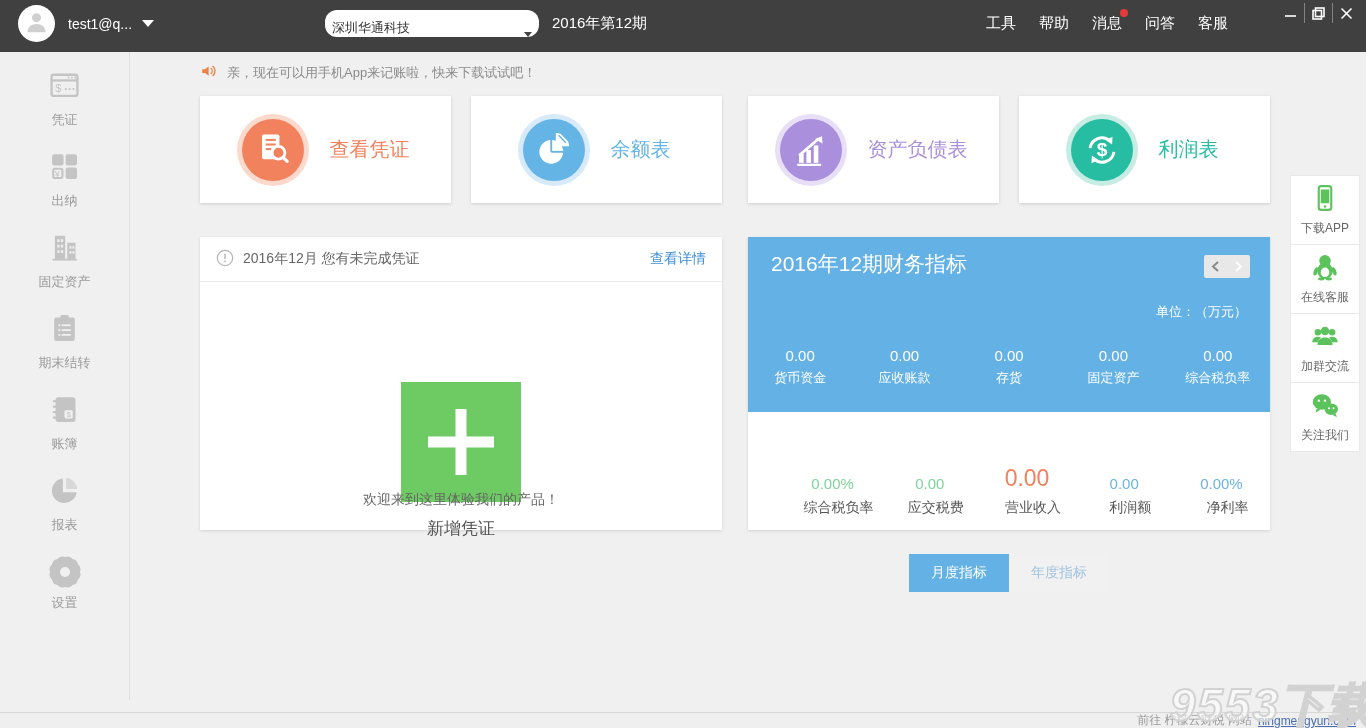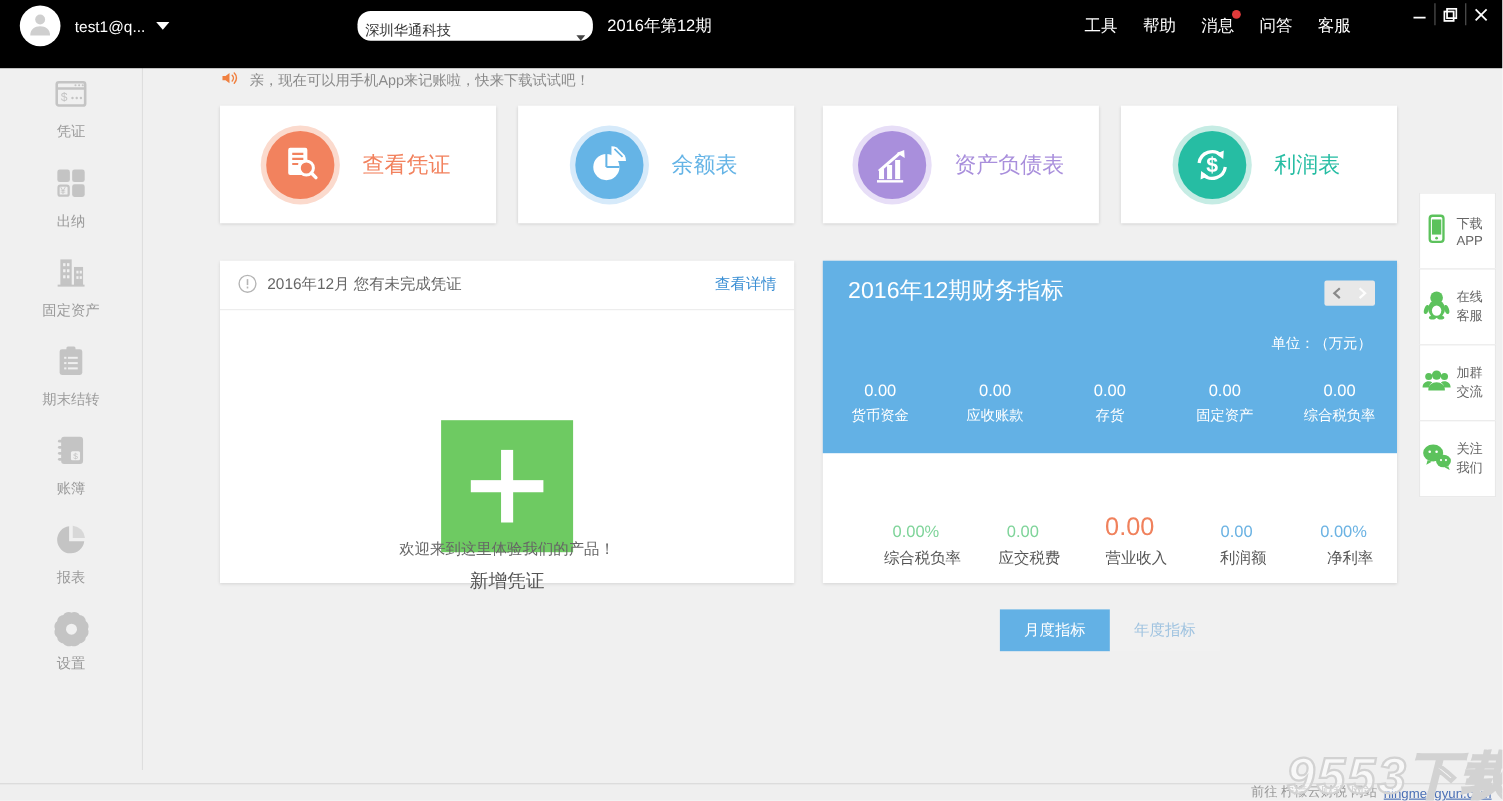--- a/index.html
+++ b/index.html
@@ -1,21 +1,21 @@
 <!DOCTYPE html>
 <html><head>
 <meta charset="utf-8">
 <style>
   * { margin:0; padding:0; box-sizing:border-box; }
   html,body { width:1366px; height:728px; }
   body { font-family:"Liberation Sans","DejaVu Sans",sans-serif; }
   .app { position:relative; width:1366px; height:728px; background:#f0f0f0; overflow:hidden; }
 
   
-  .titlebar { position:relative; height:62px; background:#000000; z-index:5;text-decoration:underline; }
+  .titlebar { position:relative; height:52px; background:#404040; z-index:5;text-decoration:underline; }
   .avatar { position:absolute; left:18px; top:5px; width:37px; height:37px; border-radius:50%; background:#fff; display:flex; align-items:center; justify-content:center; cursor:pointer; }
   .avatar svg { width:27px; height:27px; }
   .username { position:absolute; left:68px; top:0; height:47px; display:flex; align-items:center; color:#fff; font-size:14px; cursor:pointer; }
   .caret-down { width:0; height:0; border-left:6px solid transparent; border-right:6px solid transparent; border-top:7px solid #fff; margin-left:10px; }
   .company-select { position:absolute; left:325px; top:10px; width:214px; height:27px; background:#fff; display:flex; align-items:flex-end; padding:0 7px; font-size:13px; color:#333; cursor:pointer; border-radius:12px; }
   .select-arrow { margin-left:auto; width:0; height:0; border-left:4px solid transparent; border-right:4px solid transparent; border-top:5px solid #444; }
   .period { position:absolute; left:552px; top:0; height:47px; display:flex; align-items:center; color:#fff; font-size:15px; }
   .tb-menu { position:absolute; right:138px; top:0; height:47px; display:flex; align-items:center; gap:23px; }
   .tb-item { position:relative; color:#fff; font-size:15px; cursor:pointer; }
   .tb-dot { position:absolute; top:-5px; right:-6px; width:8px; height:8px; background:#e23b3b; border-radius:50%; }
@@ -83,21 +83,21 @@
   .metrics-secondary .m-val { font-size:15px; }
   .metrics-secondary .m-val.big { font-size:23px; }
   .metrics-secondary .m-label { font-size:14px; color:#555; margin-top:7px;margin-left:12px; }
   .v-green { color:#7fd49a; } .v-orange { color:#f0815c; } .v-blue { color:#6cb3e3; }
   .tabs { position:absolute; left:50%; transform:translateX(-50%); top:317px; display:flex; }
   .tab { width:100px; height:38px; display:flex; align-items:center; justify-content:center; font-size:14px; background:#f1f1f1; color:#9fc3e0; cursor:pointer; }
   .tab.active { background:#63b1e5; color:#fff; }
 
   
   .right-rail { position:absolute; right:6px; top:175px; width:70px; z-index:4; }
-  .rail-item { width:70px; height:70px; background:#fff; border:1px solid #e8e8e8; margin-bottom:-1px; display:flex; flex-direction:row; align-items:center; justify-content:center; gap:3px; cursor:pointer; color:#5cc25c; }
+  .rail-item { width:70px; height:70px; background:#fff; border:1px solid #e8e8e8; margin-bottom:-1px; display:flex; flex-direction:column; align-items:center; justify-content:center; gap:3px; cursor:pointer; color:#5cc25c; }
   .rail-item svg { width:30px; height:30px; }
   .rail-label { font-size:12px; color:#666; }
 
   
   .footer { position:absolute; left:0; bottom:0; width:100%; height:16px; background:#efefef; border-top:1px solid #d8d8d8; display:flex; align-items:center; justify-content:flex-end; padding-right:10px; gap:6px; font-size:12px; color:#999; z-index:2; }
   .footer a { color:#4a6fb5; text-decoration:underline; cursor:pointer; }
   .watermark { position:absolute; right:-10px; bottom:-9px; font-size:46px; font-weight:bold; font-style:italic; letter-spacing:2px; color:rgba(255,255,255,.55); -webkit-text-stroke:2px #d2d2d2; white-space:nowrap; z-index:3; pointer-events:none; }
 </style>
 </head>
 <body>

